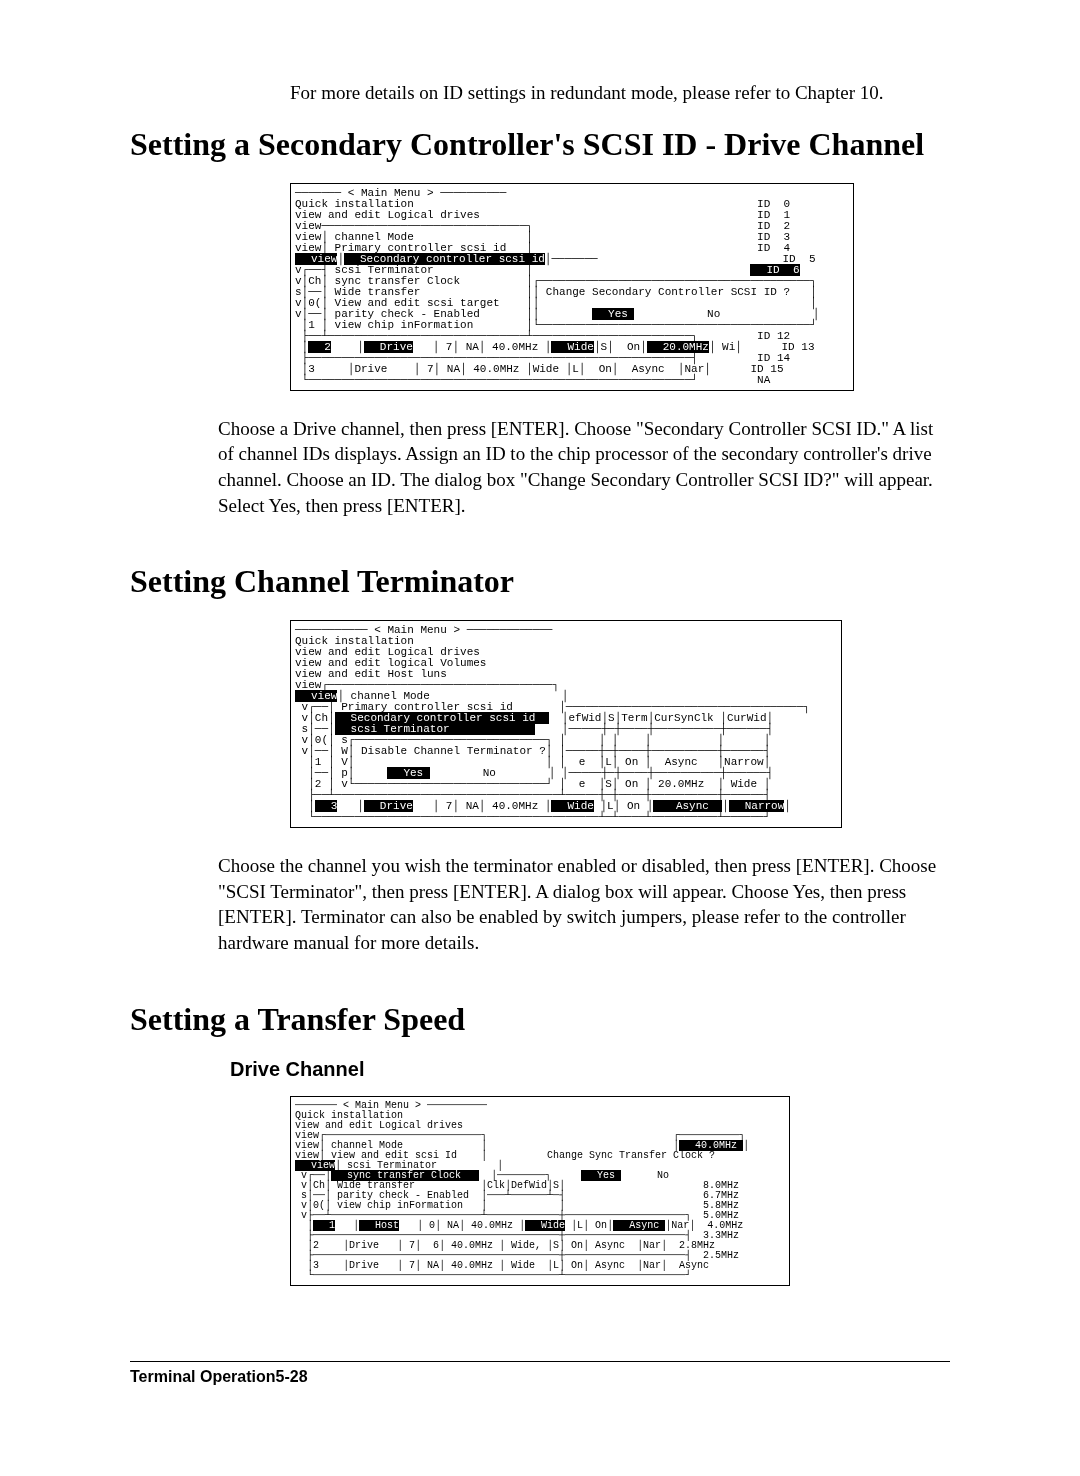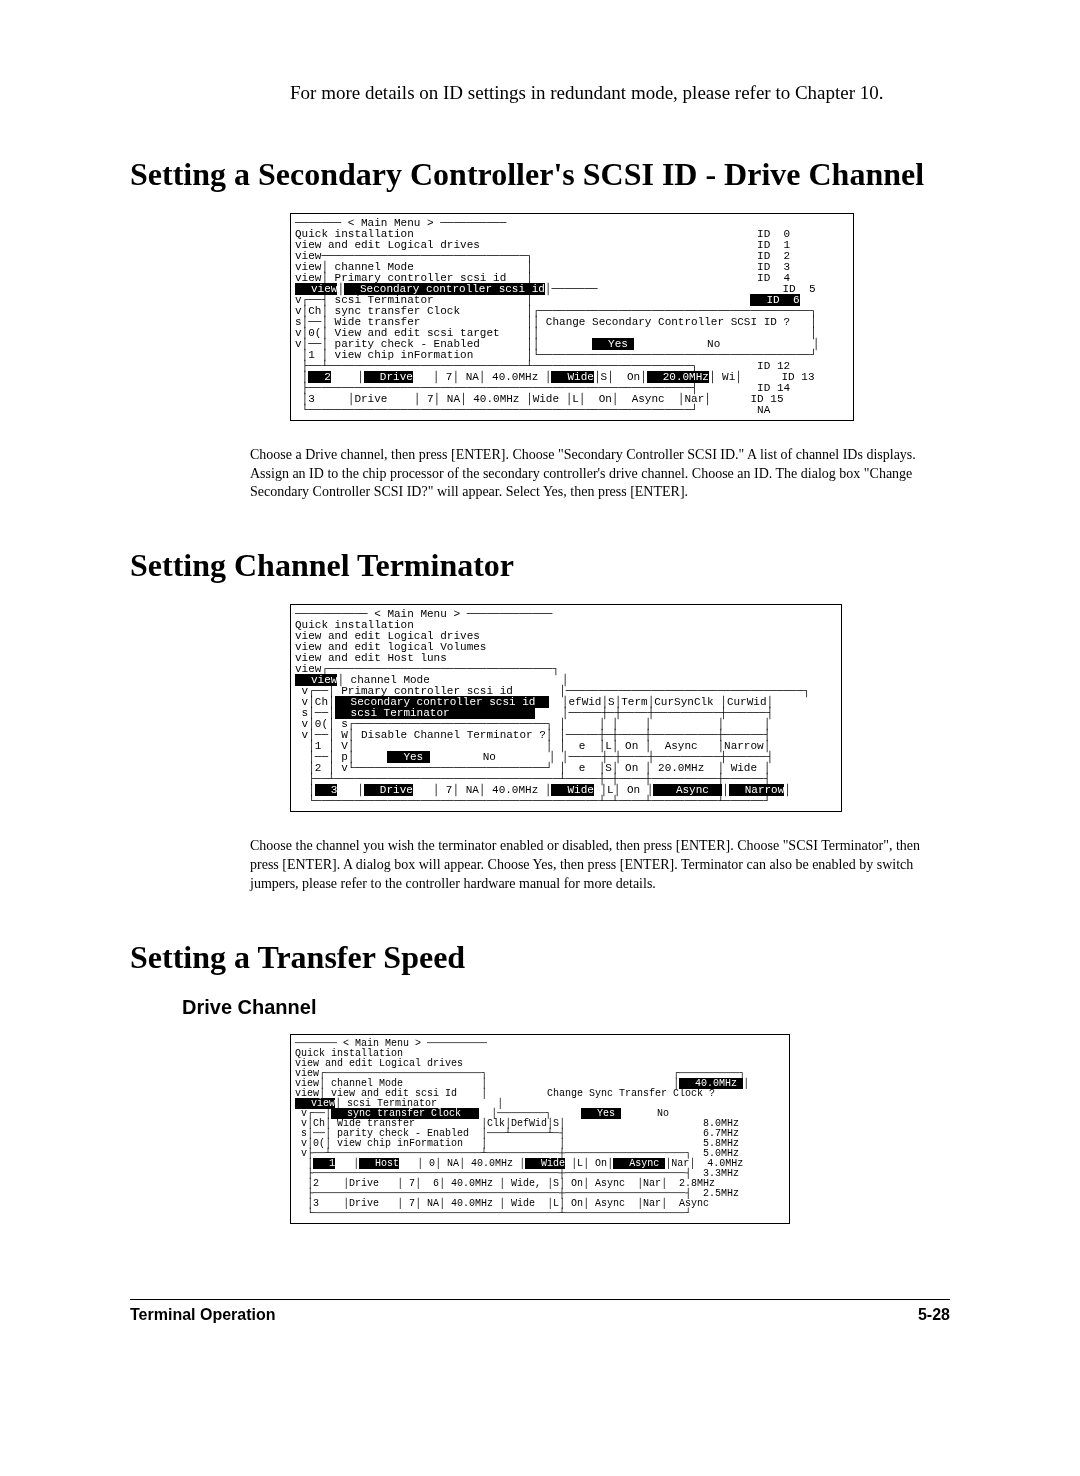--- a/index.html
+++ b/index.html
@@ -9,34 +9,34 @@
     }
     body {
       background: #ffffff;
       font-family: "Times New Roman", Times, serif;
       width: 1080px;
       padding: 80px 130px 30px 130px;
     }
     .intro-text {
       font-size: 19px;
       margin-left: 160px;
-      margin-bottom: 50px;
+      margin-bottom: 20px;
       line-height: 1.35;
     }
     h2 {
       font-family: Liberation Serif, serif;
       font-size: 32px;
       font-weight: bold;
       margin-bottom: 20px;
     }
     h3 {
       font-family: Arial, Helvetica, sans-serif;
       font-size: 20px;
       font-weight: bold;
-      margin-left: 52px;
+      margin-left: 100px;
       margin-bottom: 15px;
     }
     .terminal {
       font-family: "Courier New", monospace;
       font-size: 11px;
       line-height: 1.0;
       white-space: pre;
       margin-left: 160px;
       margin-bottom: 25px;
       border: 1px solid #000;
@@ -53,28 +53,27 @@
       border: 1px solid #000;
       display: inline-block;
       padding: 4px;
     }
     .inv {
       background: #000;
       color: #fff;
       padding-left: 16px;
     }
     .body-text {
-      margin-left: 120px;
-      font-size: 14px;
+      margin-left: 88px;
+      font-size: 19px;
       line-height: 1.35;
       margin-bottom: 45px;
     }
     .footer {
       display: flex;
-      justify-content: space-between;
       font-family: Arial, Helvetica, sans-serif;
       font-size: 16px;
       font-weight: bold;
       border-top: 1px solid #000;
       padding-top: 6px;
       margin-top: 50px;
     }
     .section {
       margin-bottom: 40px;
     }

